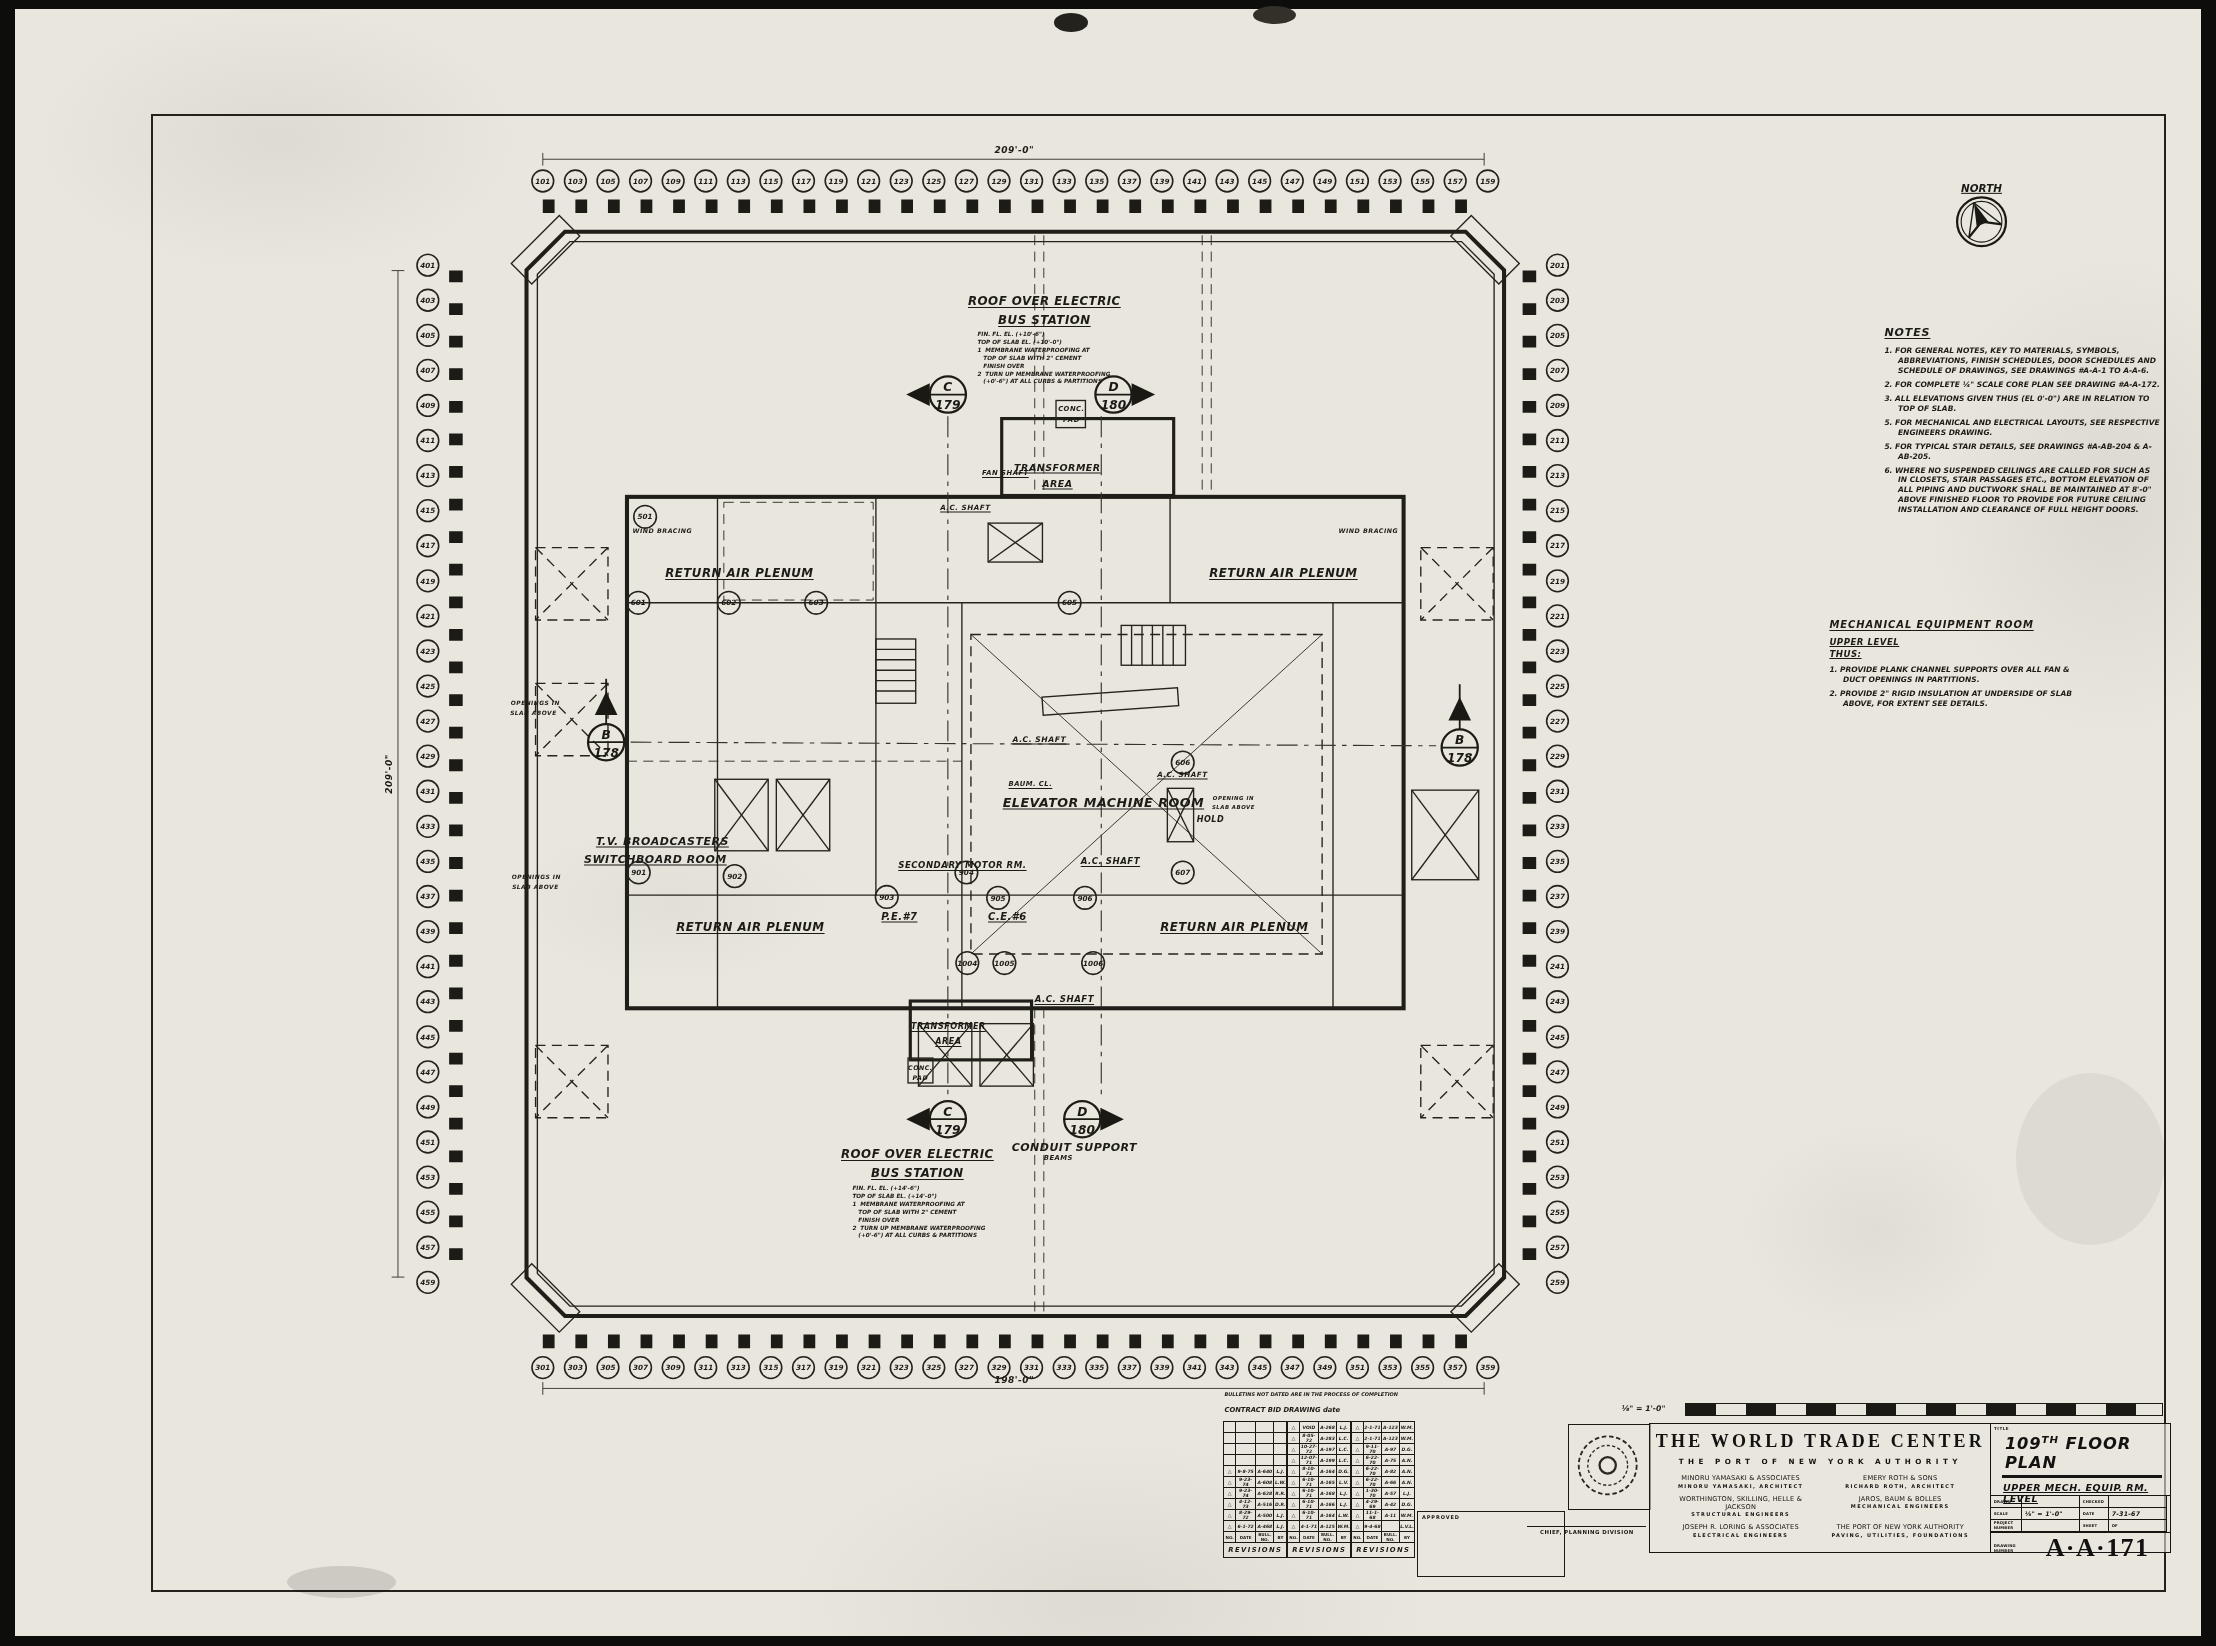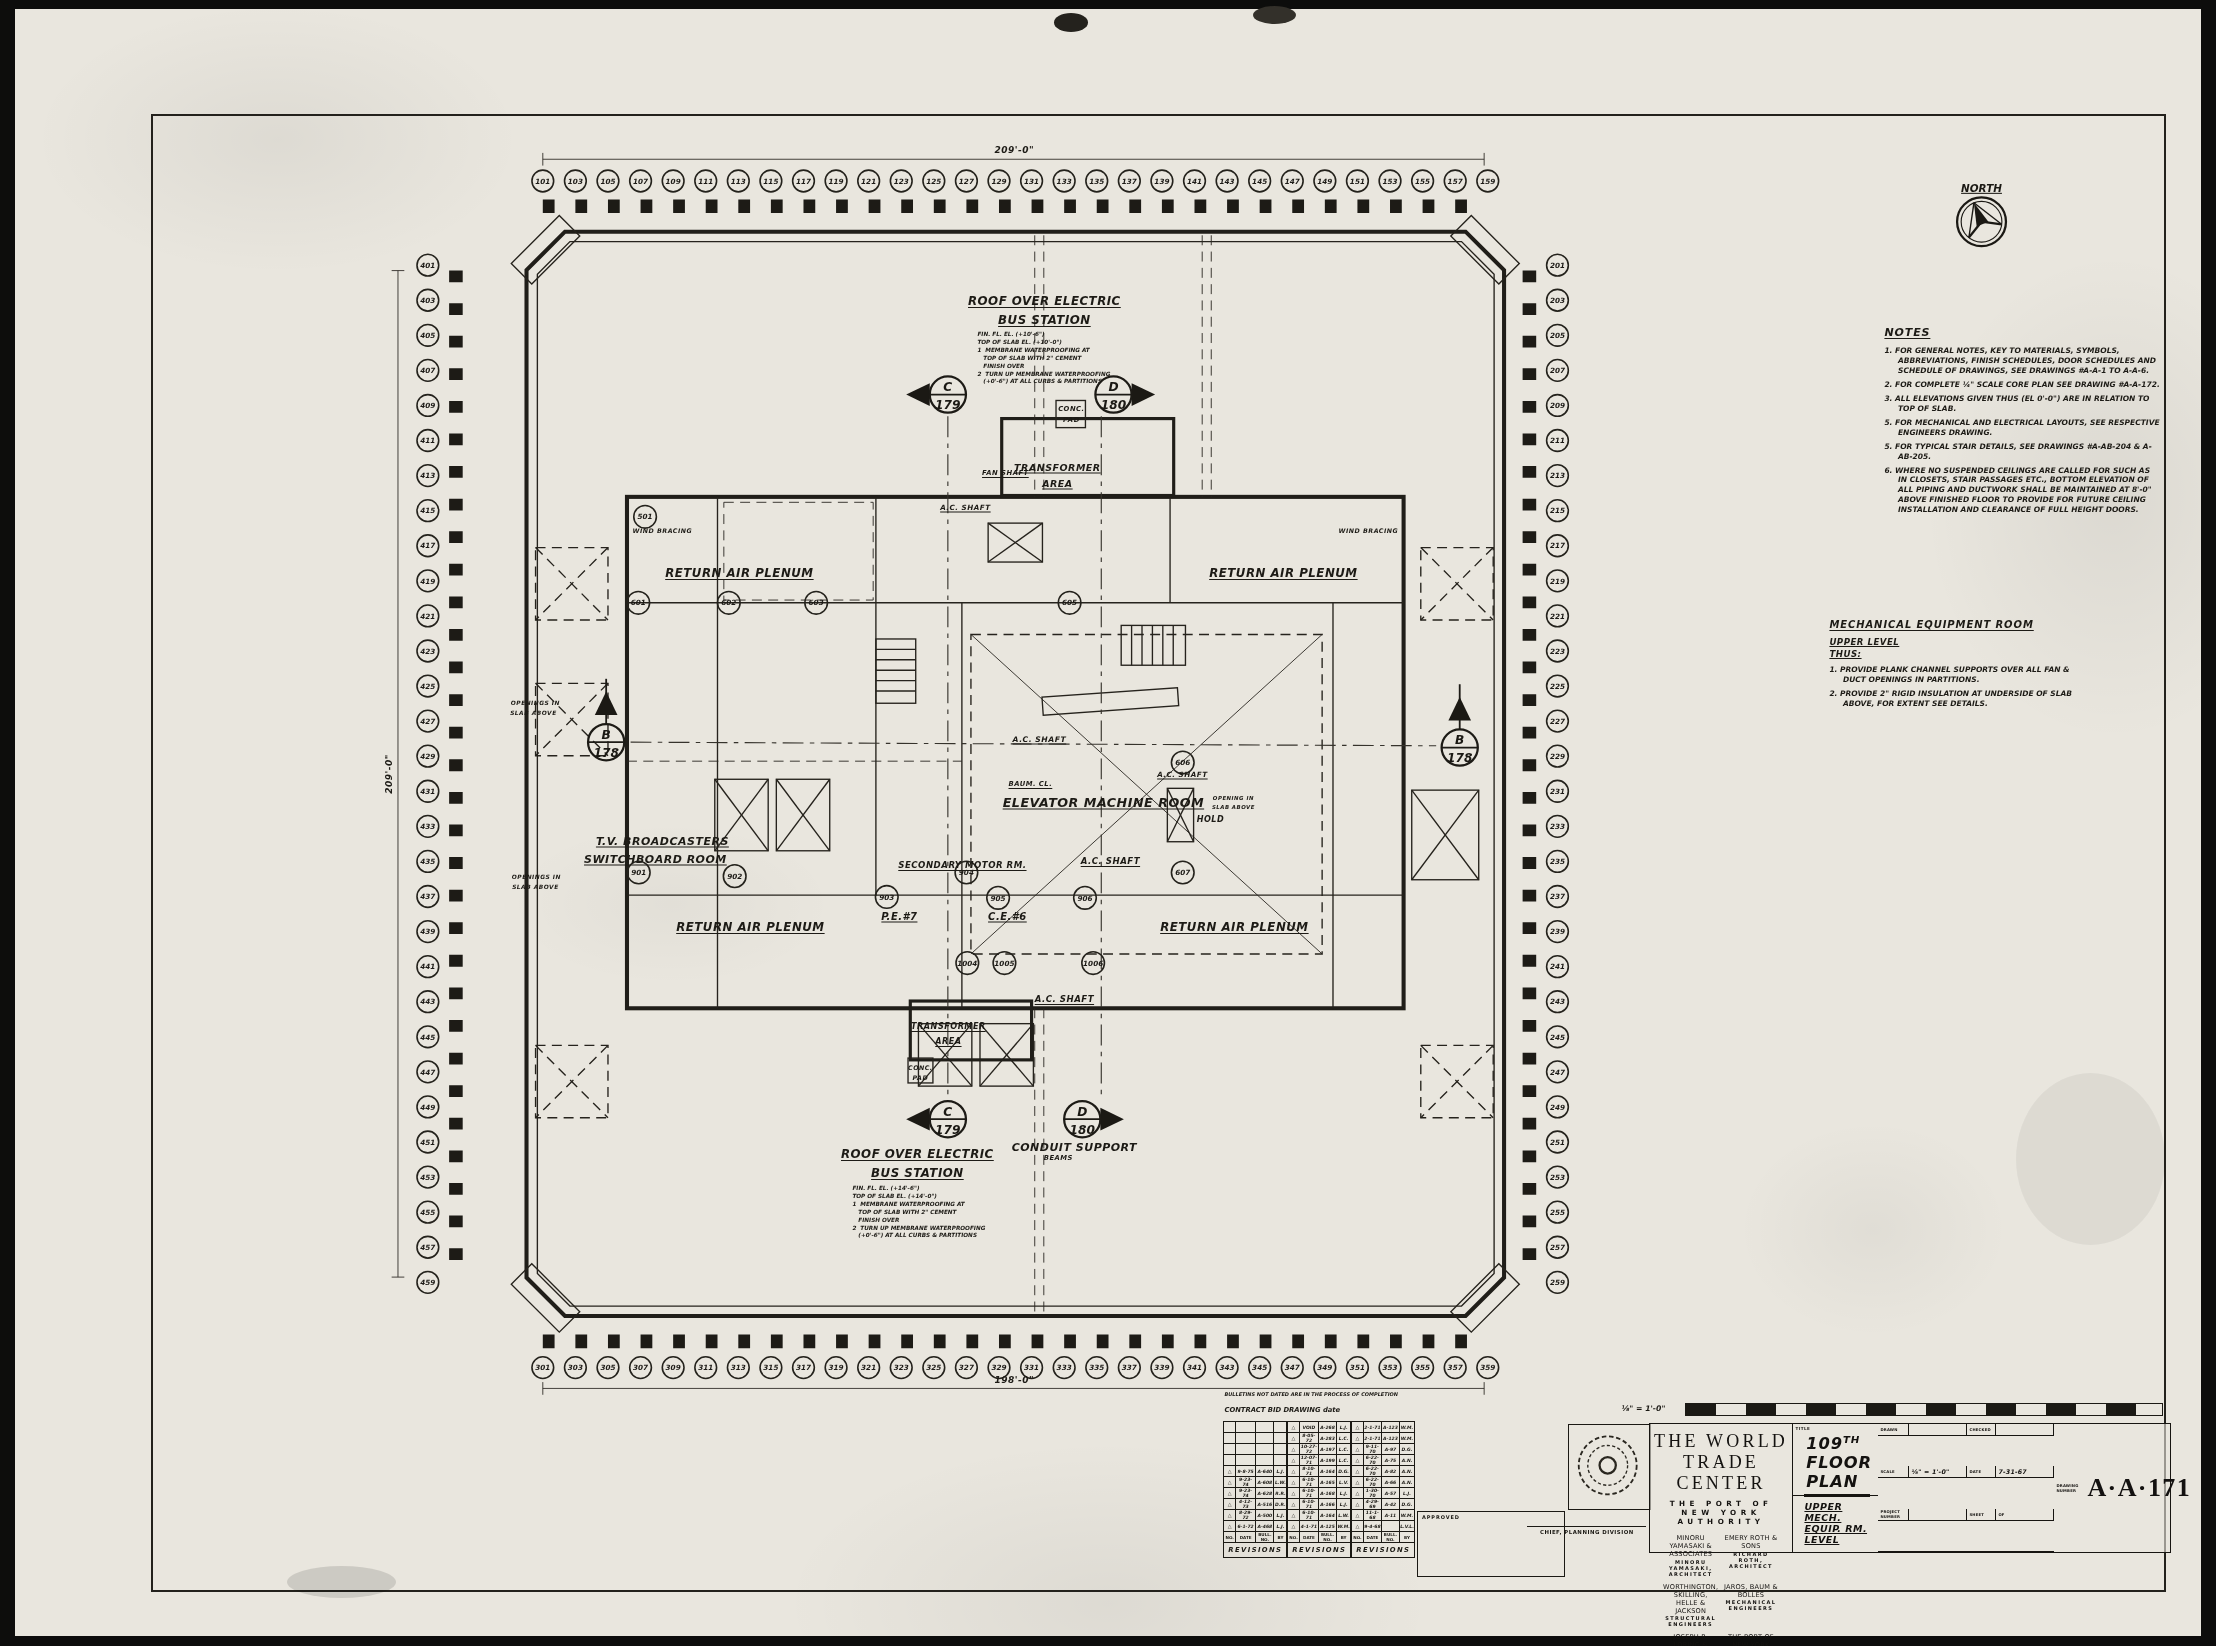--- a/index.html
+++ b/index.html
@@ -64,26 +64,26 @@
 
   
   .scalebar{position:absolute;height:11px;border:1.4px solid #1b1914;
      background:repeating-linear-gradient(90deg,#1b1914 0 30px,transparent 30px 60px)}
   .scalelab{position:absolute;font-style:italic;font-weight:700;font-size:7.7px;color:#1b1914}
 
   
   .tb{position:absolute;left:1634px;top:1414px;width:520px;height:128px;border:1.8px solid #171511;
       display:flex;background:rgba(233,230,222,.6)}
   .tb-left{width:340px;border-right:1.8px solid #171511;text-align:center;padding-top:7.2px;position:relative}
-  .tb-proj{font-family:"Liberation Serif",serif;font-weight:400;font-size:18px;letter-spacing:3.2px;color:#141210}
+  .tb-proj{font-family:"Liberation Serif",serif;font-weight:700;font-size:18px;letter-spacing:3.2px;color:#141210}
   .tb-owner{font-weight:700;font-size:7.2px;letter-spacing:4.5px;margin-top:4.5px;color:#141210}
   .tb-firms{display:grid;grid-template-columns:1fr 1fr;margin:8.1px 12.7px 0;row-gap:5.9px;column-gap:4.5px;text-align:center}
   .tb-firms .name{font-weight:400;font-size:6.6px;letter-spacing:0.2px;color:#141210}
   .tb-firms .role{font-weight:700;font-size:5px;letter-spacing:1.4px;margin-top:0.9px;color:#141210}
-  .tb-right{flex:1;position:relative;display:flex;flex-direction:row}
+  .tb-right{flex:1;position:relative;display:flex;flex-direction:column}
   .tb-titlezone{height:68px;border-bottom:1.4px solid #171511;position:relative;padding:2.7px 6.3px 0 7.2px}
   .tb-tlab{position:absolute;left:2.7px;top:1.8px;font-size:4.1px;font-weight:700;letter-spacing:0.5px}
   .tb-t1{font-style:italic;font-weight:700;font-size:16.3px;letter-spacing:0.9px;margin:7.2px 0 0 6.3px;color:#141210}
   .tb-t1rule{height:3.2px;background:#171511;margin:2.7px 1.8px 4.5px 3.6px}
   .tb-t2{font-style:italic;font-weight:700;font-size:9.5px;letter-spacing:0.5px;margin-left:4.5px;
          text-decoration:underline;text-decoration-thickness:1.4px;color:#141210}
   .tb-fields{display:grid;grid-template-columns:31px 58px 29px 58px;border-bottom:1.4px solid #171511}
   .tb-fields>div{border-right:0.9px solid #171511;border-bottom:0.9px solid #171511;height:11px;
         font-size:3.8px;font-weight:700;letter-spacing:0.2px;display:flex;align-items:center;padding-left:2.3px;color:#141210}
   .tb-fields>div.val{font-style:italic;font-weight:700;font-size:6.3px}

